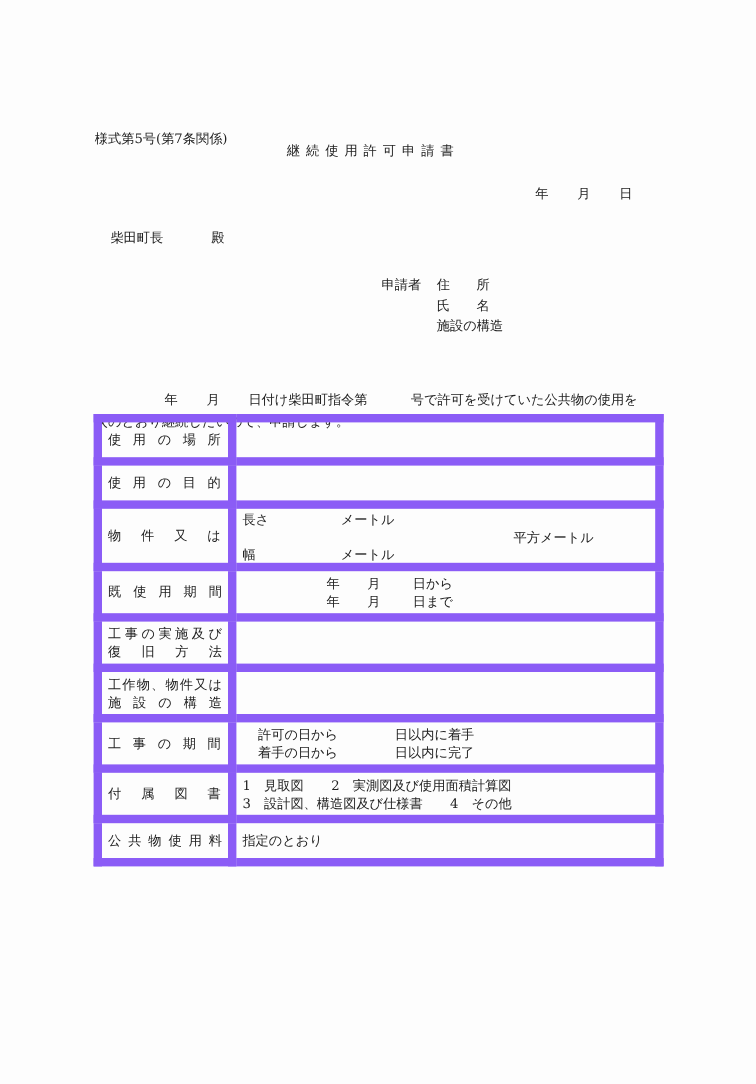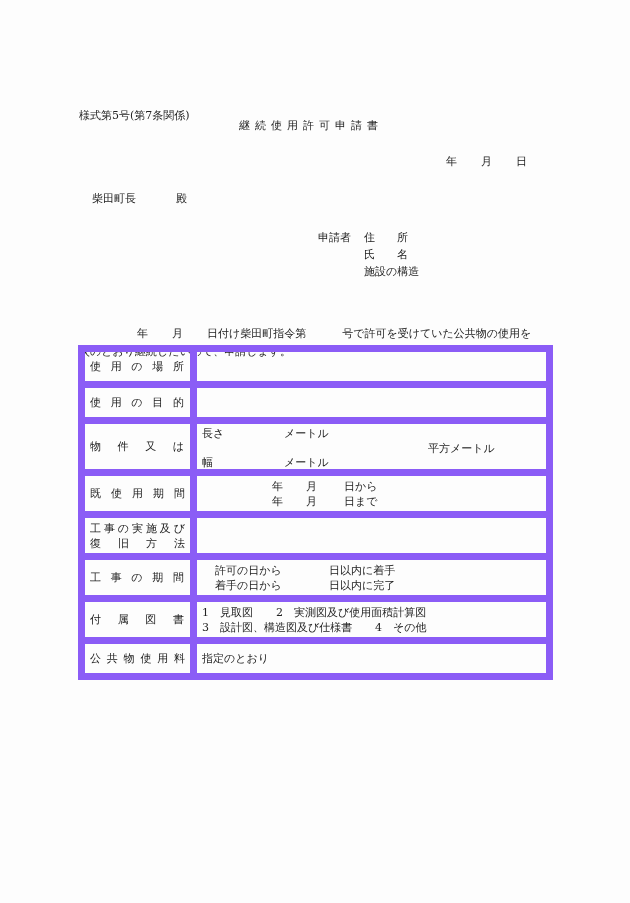--- a/index.html
+++ b/index.html
@@ -120,20 +120,27 @@
     </td>
   </tr>
   <tr class="r36">
     <td class="label" style="letter-spacing:0">
       <span class="two">工事の実施及び</span>
       <span class="two">復旧方法</span>
     </td>
     <td></td>
   </tr>
   <tr class="r36">
+    <td class="label" style="letter-spacing:0">
+      <span class="two">工作物、物件又は</span>
+      <span class="two">施設の構造</span>
+    </td>
+    <td></td>
+  </tr>
+  <tr class="r36">
     <td class="label">工事の期間</td>
     <td class="work">
       <div class="val-line">
             <span class="c1">許可の日から</span>
             <span class="c2">日以内に着手</span>
           </div>
       <div class="val-line">
             <span class="c1">着手の日から</span>
             <span class="c2">日以内に完了</span>
           </div>

